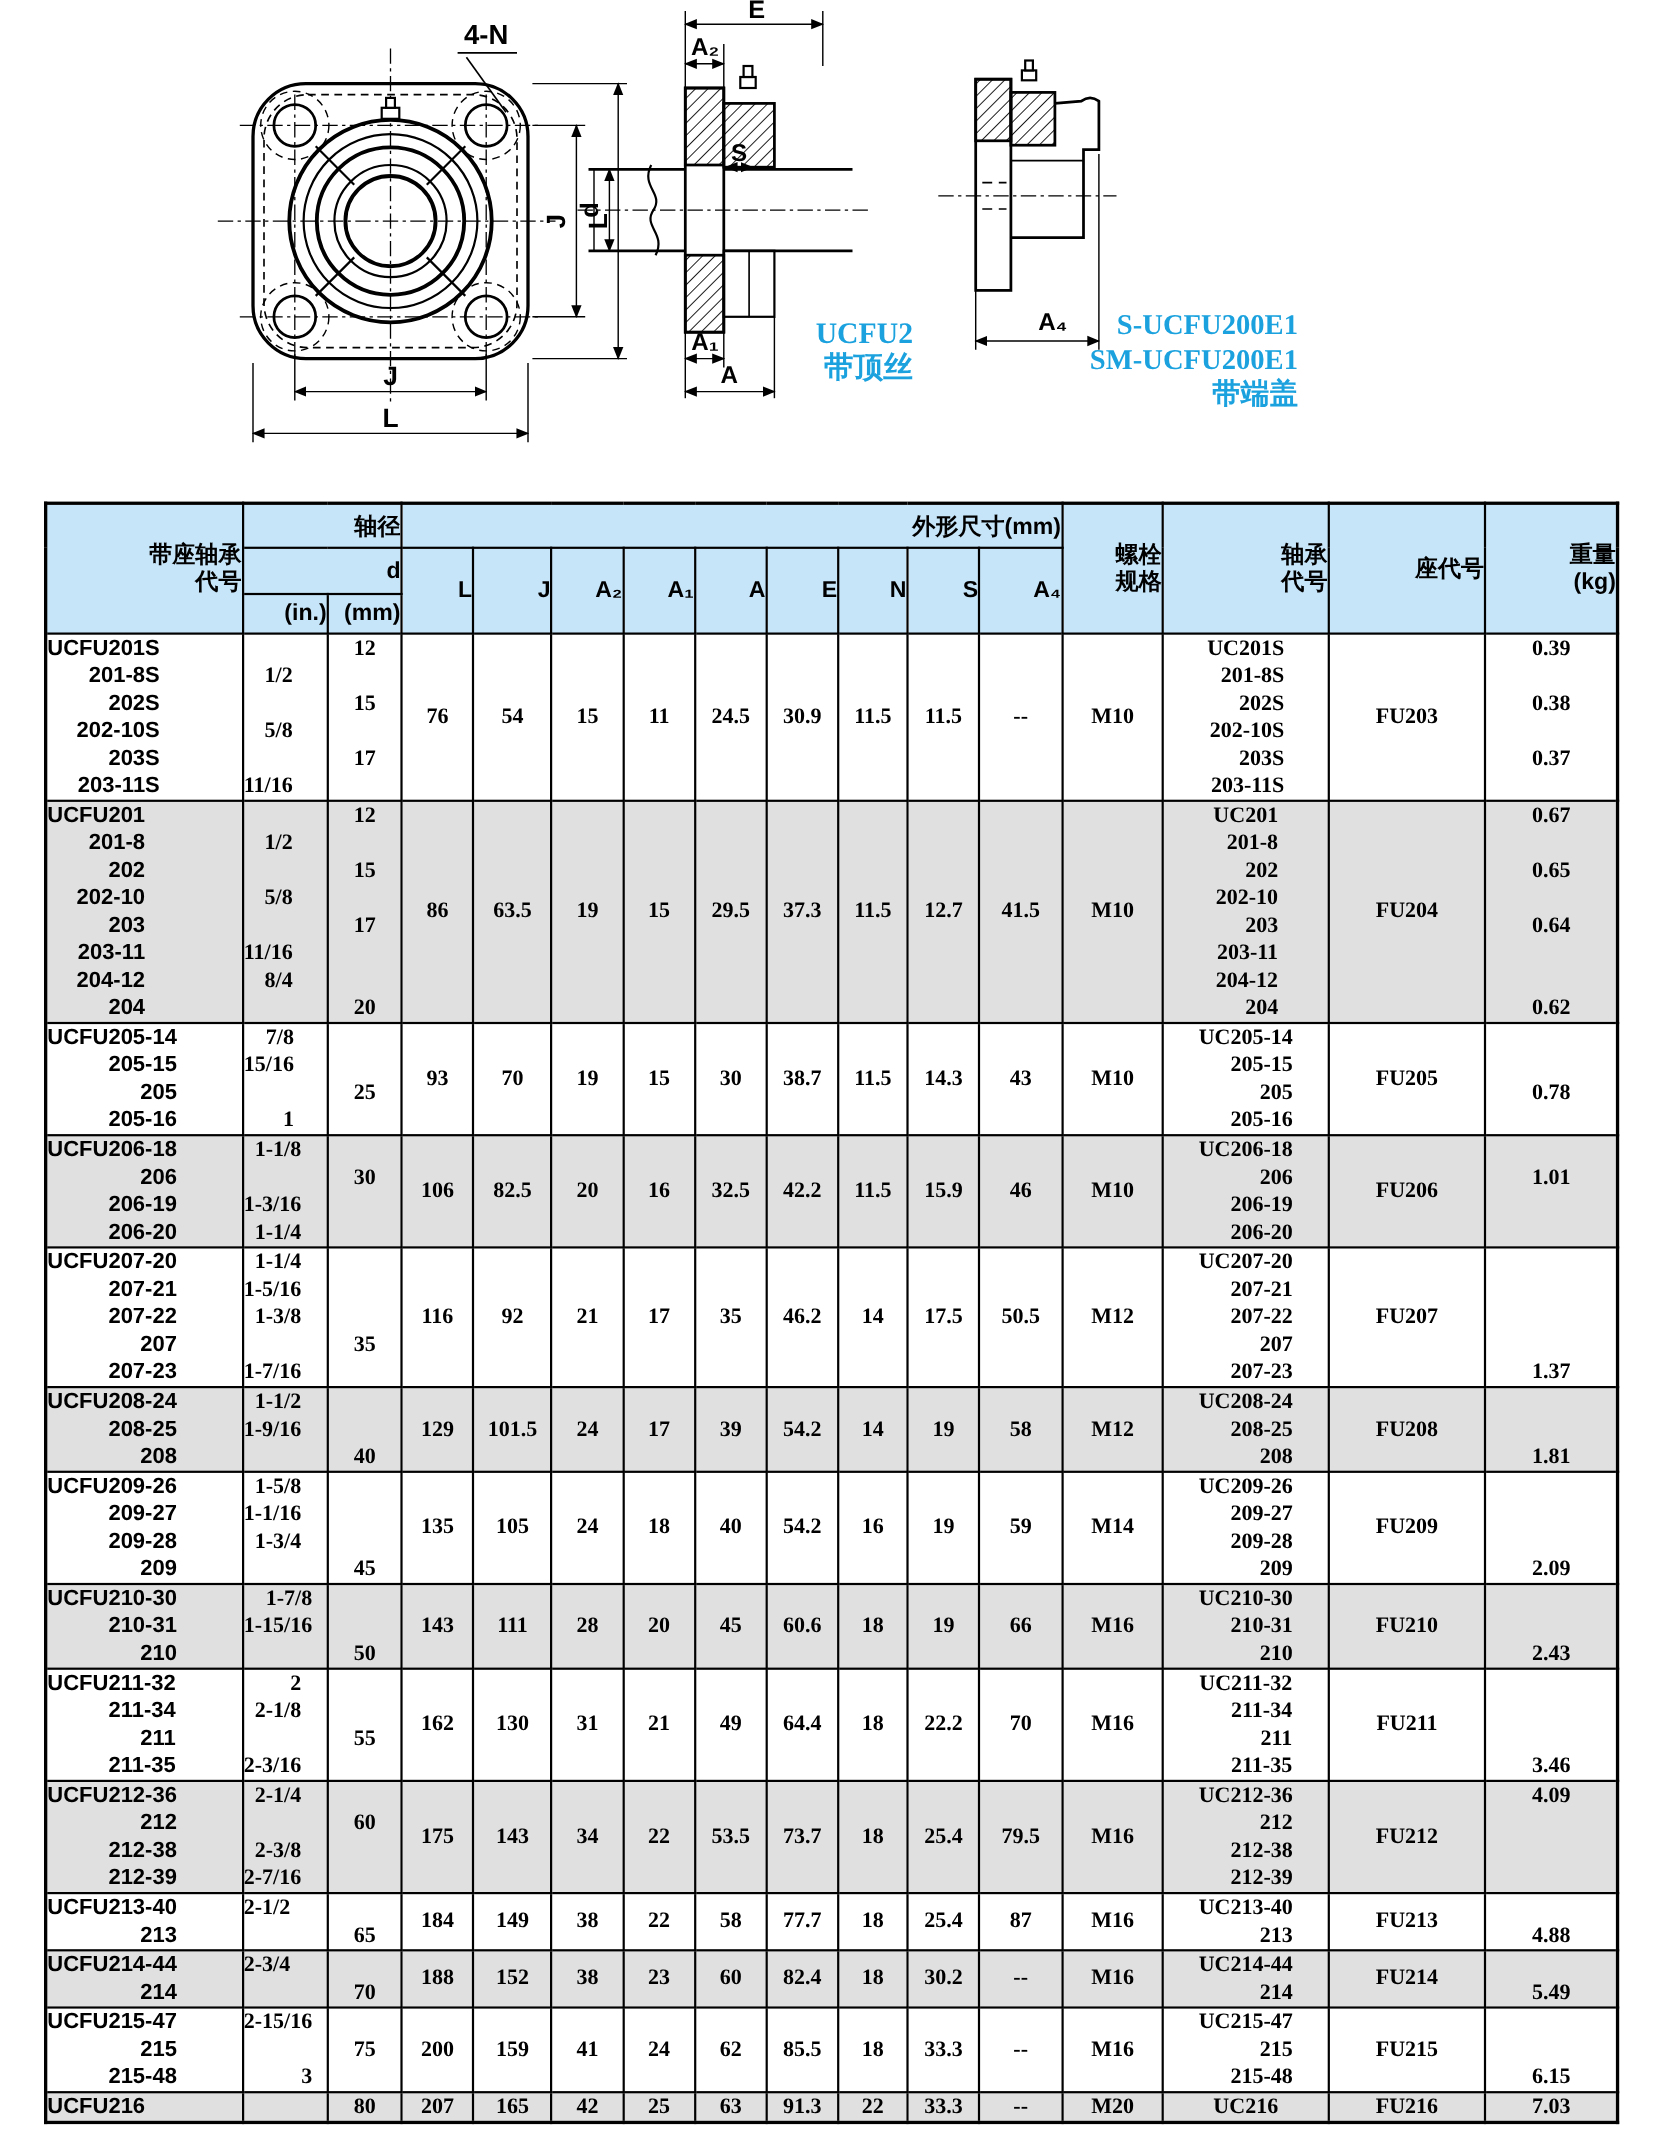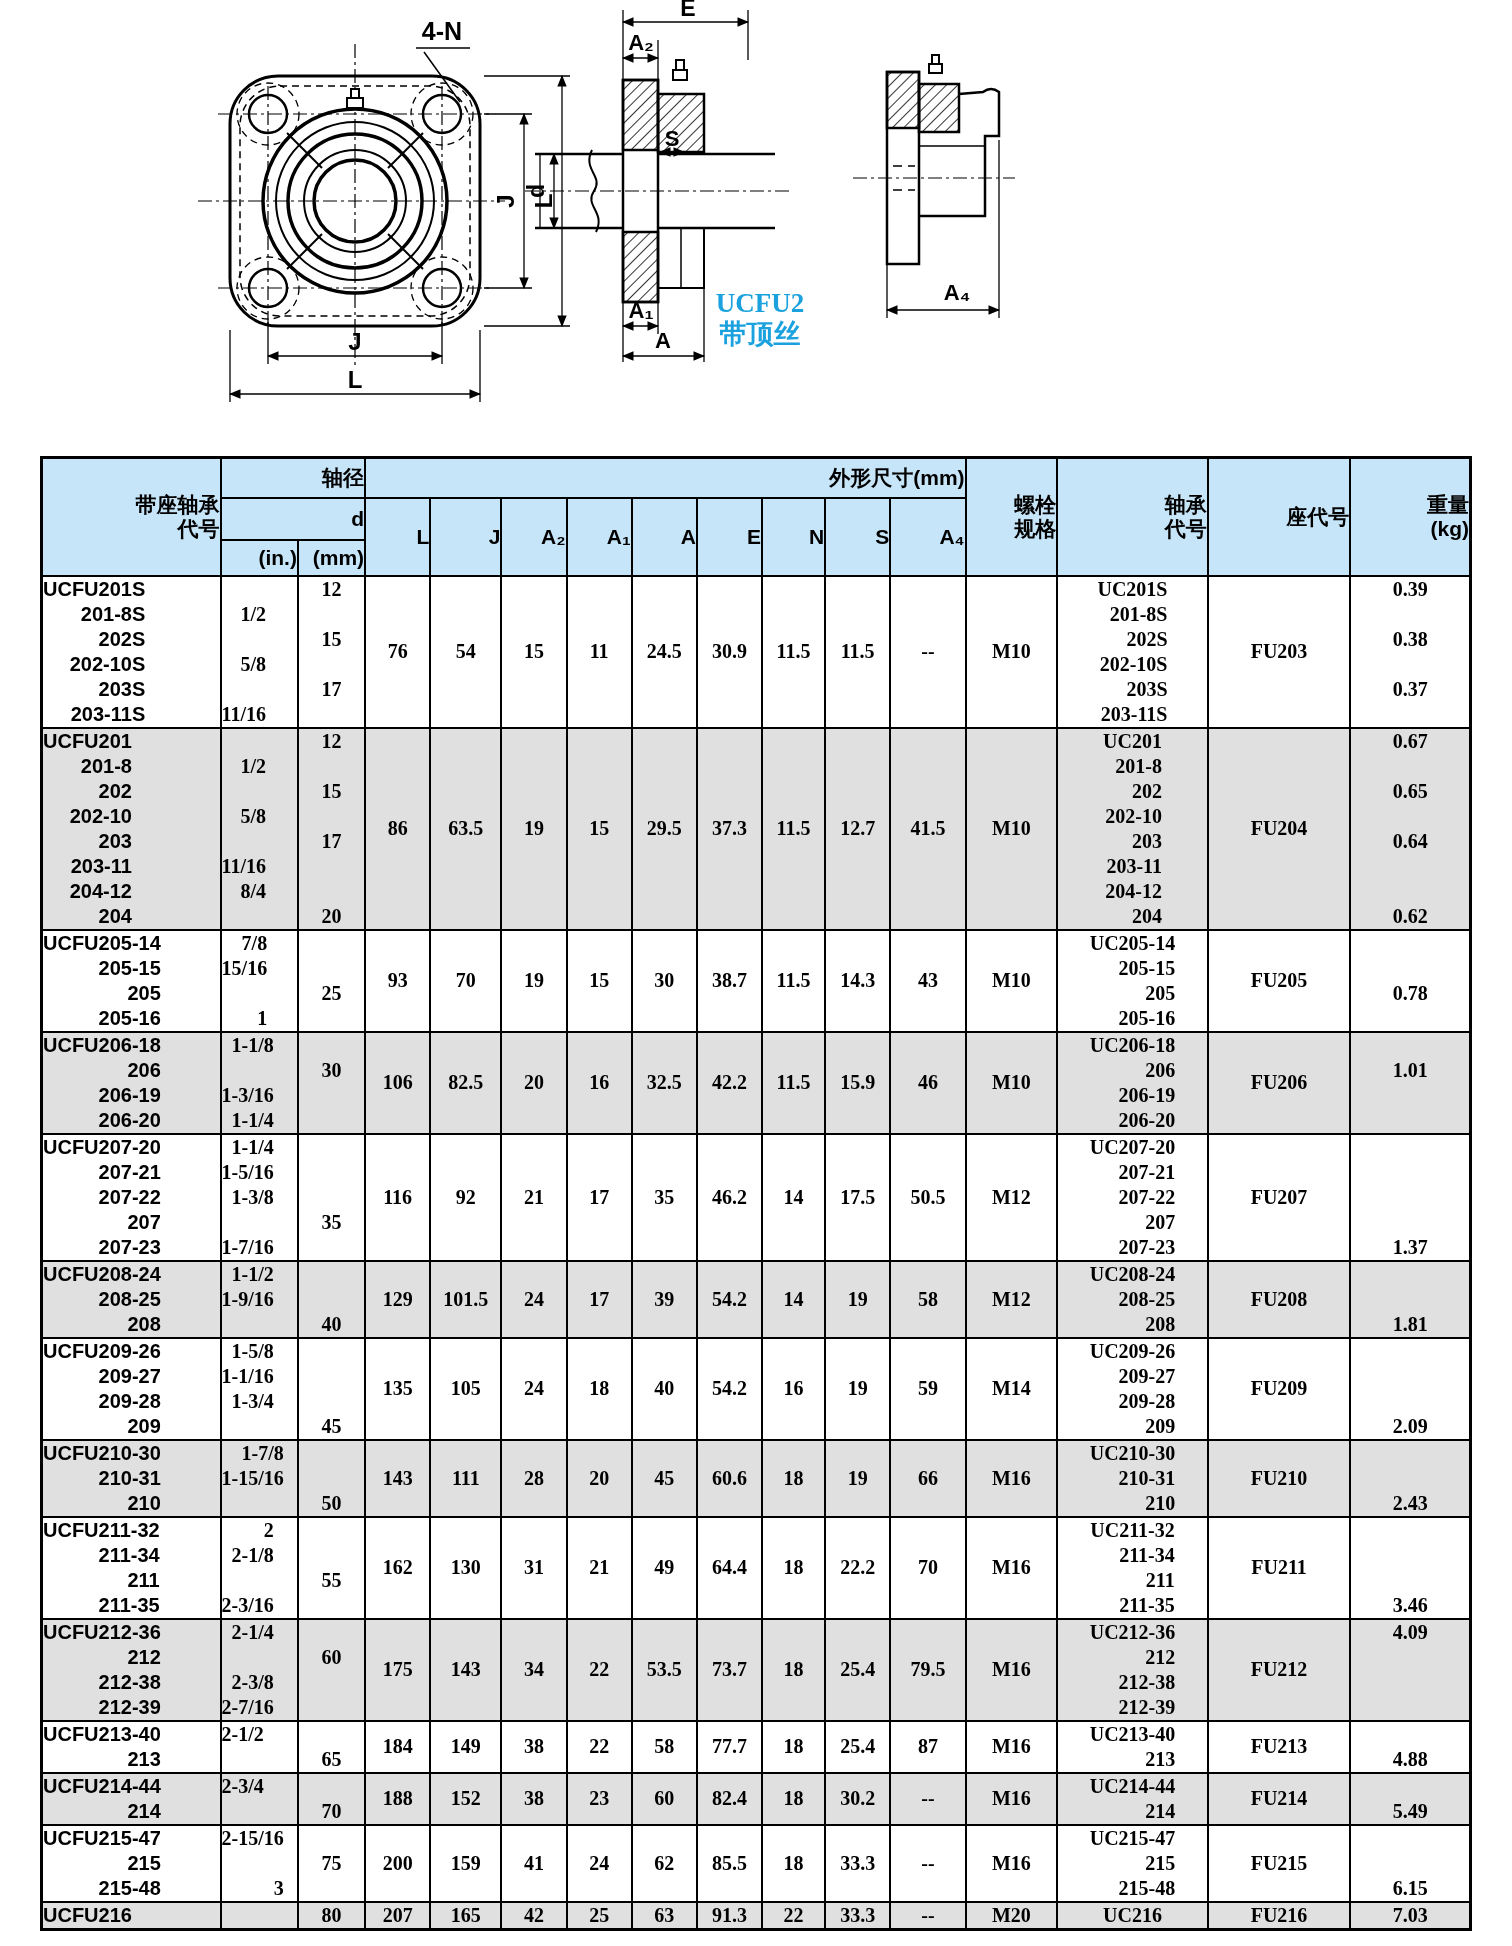--- a/index.html
+++ b/index.html
@@ -1,20 +1,20 @@
 <!DOCTYPE html>
 <html><head>
 <meta charset="utf-8">
 <style>
   html,body{margin:0;padding:0;background:#fff;}
   .page{position:relative;width:1512px;height:1946px;background:#fff;overflow:hidden;
         font-family:"Liberation Sans","DejaVu Sans",sans-serif;color:#000;}
   svg text{font-family:"Liberation Sans","DejaVu Sans",sans-serif;font-weight:bold;fill:#000;}
   .drawing{position:absolute;}
-  .caption{position:absolute;color:#1ba2de;font-weight:bold;text-align:center;
+  .caption{position:absolute;color:#1ba2de;font-weight:bold;text-align:right;
            font-family:"Liberation Serif","DejaVu Serif",serif;line-height:31px;font-size:27px;}
   
   table.spec{position:absolute;left:40px;top:456px;width:1432px;border-collapse:collapse;
              table-layout:fixed;border:3px solid #000;}
   table.spec th,table.spec td{border:2px solid #000;padding:0;overflow:hidden;}
   thead th{background:#c7e5f8;font-size:21px;font-weight:bold;text-align:right;vertical-align:middle;}
   thead .hdr2{line-height:24px;}
   thead .dimcol{font-size:21px;}
   tbody td{font-size:20px;font-weight:bold;vertical-align:middle;text-align:center;background:#fff;}
   tr.shaded td{background:#e0e0e0;}
@@ -205,20 +205,25 @@
       <line x1="42" y1="214" x2="42" y2="268"></line>
         <line x1="154" y1="90" x2="154" y2="268"></line>
       <line x1="42" y1="260" x2="154" y2="260" marker-start="url(#ar3)" marker-end="url(#ar3)"></line>
     </g>
     <text x="112" y="250" font-size="22" text-anchor="middle">A₄</text>
   </svg>
 
   <div class="caption" style="left:690px;top:288px;width:140px;">
     <div>UCFU2</div>
     <div>带顶丝</div>
+  </div>
+  <div class="caption" style="left:960px;top:280px;width:220px;font-size:26px;">
+    <div>S-UCFU200E1</div>
+    <div>SM-UCFU200E1</div>
+    <div>带端盖</div>
   </div>
 
   <table class="spec">
     <colgroup>
       <col style="width:176px">
         <col style="width:76px">
         <col style="width:66px">
       <col style="width:64px">
         <col style="width:70px">
         <col style="width:64px">

